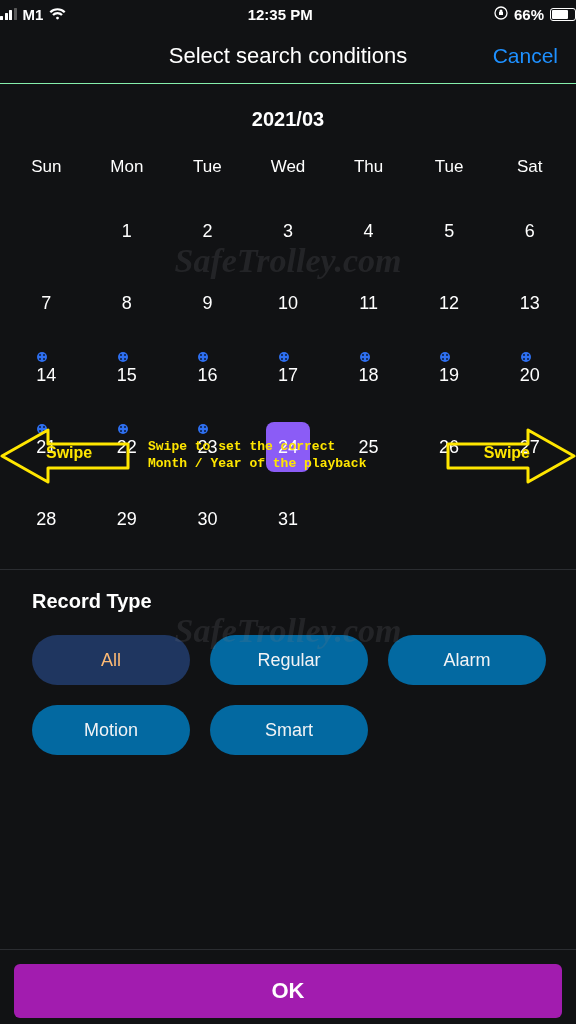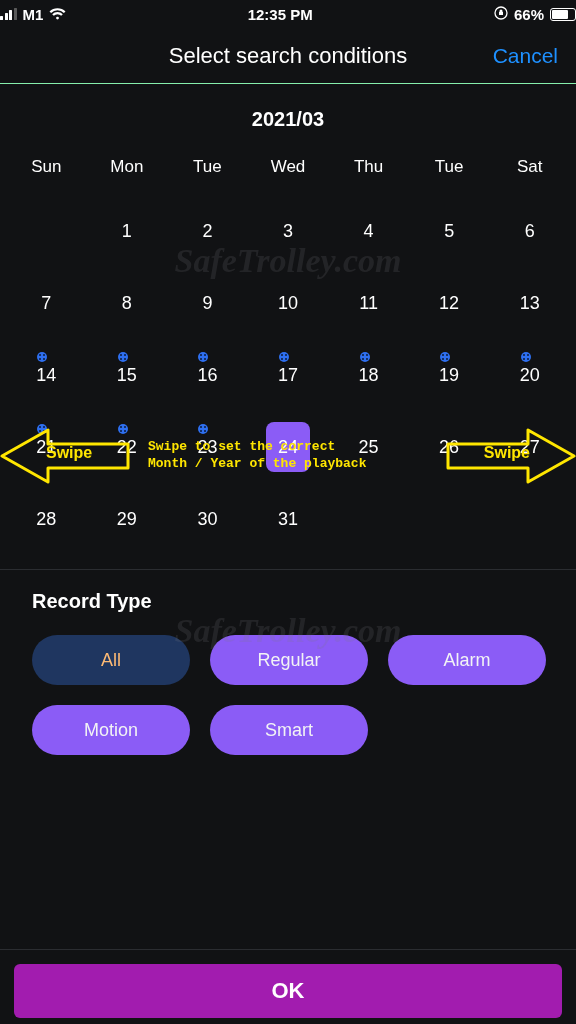--- a/index.html
+++ b/index.html
@@ -110,21 +110,21 @@
   .divider { height: 1px; background: #2b2d31; margin: 8px 0 0 0; }
   .record-section { padding: 20px 18px 10px 32px; }
   .record-title { font-size: 20px; font-weight: 600; color: #fff; margin-bottom: 22px; }
   .pill-row { display: flex; flex-wrap: wrap; gap: 20px; }
   .pill {
     width: 158px; height: 50px; border-radius: 25px;
     display: flex; align-items: center; justify-content: center;
     font-size: 18px;
   }
   .pill.selected { background: #1f3660; color: #fdba74; text-align: center; }
-  .pill.unselected { background: #8b5cf6; color: #f2f3f5; }
+  .pill.unselected { background: #0369a1; color: #f2f3f5; }
   
   .ok-bar {
     position: absolute; left: 0; right: 0; bottom: 6px;
     padding: 0 14px;
     border-top: 1px solid #2b2d31;
     padding-top: 14px;
   }
   .ok-button {
     width: 100%; height: 54px; background: #a21caf; color: #fff;
     border-radius: 6px; font-size: 22px; font-weight: 600;

